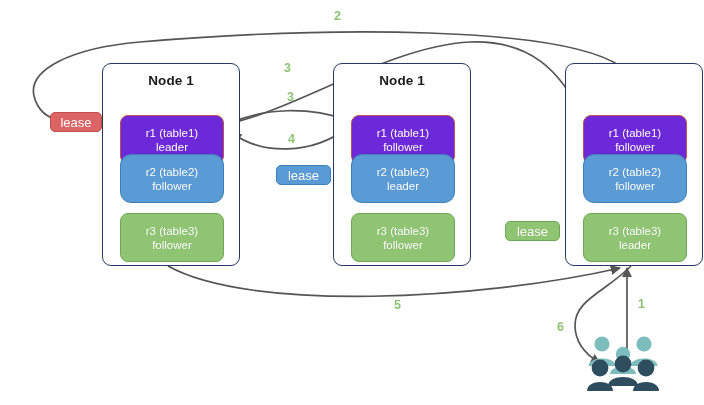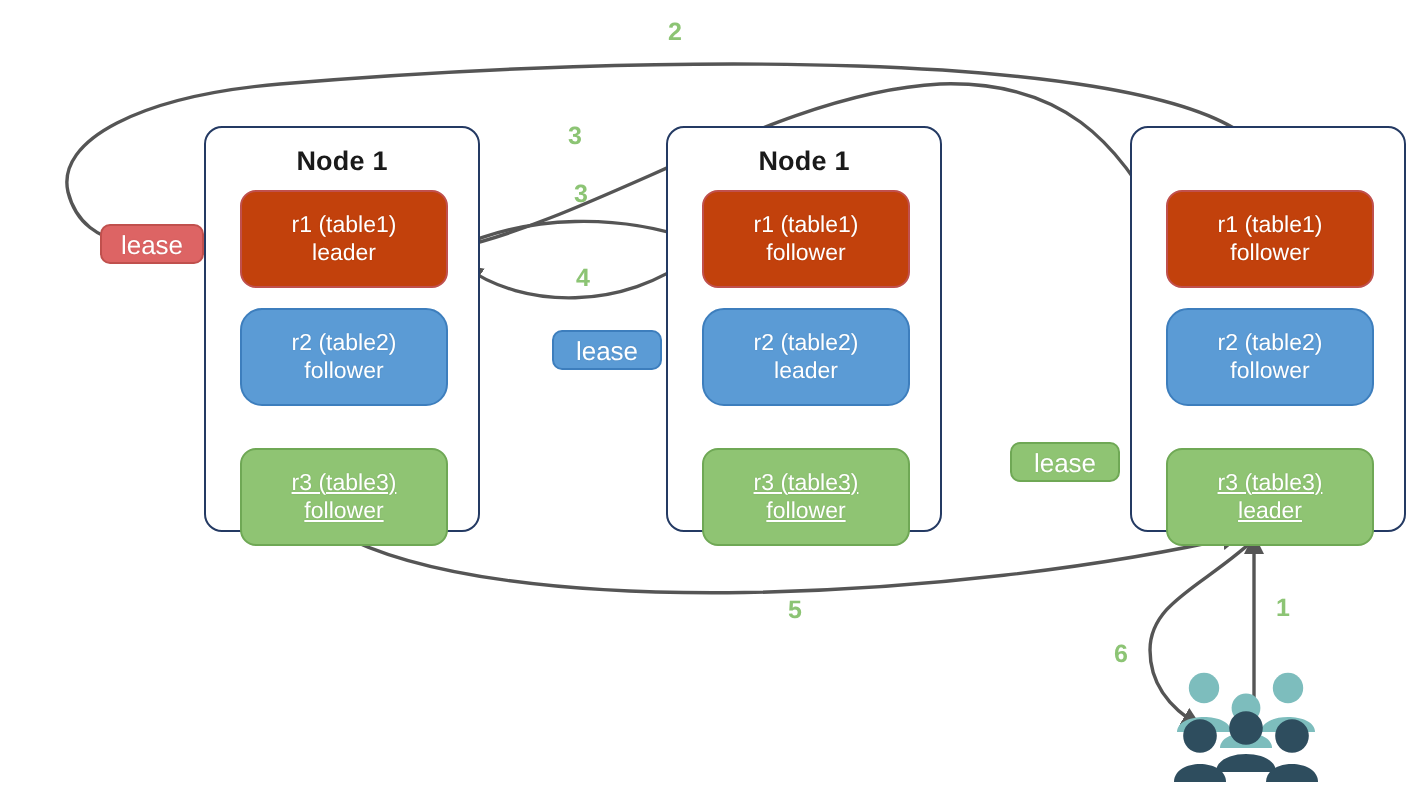--- a/index.html
+++ b/index.html
@@ -59,27 +59,27 @@
     flex-direction: column;
     align-items: center;
     justify-content: center;
     color: #ffffff;
     font-size: 11.5px;
     line-height: 14px;
     text-align: center;
     text-shadow: 0 0 1px rgba(0,0,0,.10);
   }
   .replica .l1, .replica .l2 { display: block; }
-  .r-red   { background: #c2410c; border: 1.4px solid #c0504d; }
+  .r-red   { background: #6d28d9; border: 1.4px solid #c0504d; margin-top: 20px; }
   .r-blue  { background: #5b9bd5; border: 1.4px solid #3d7ebd; }
   .r-green { background: #8fc473; border: 1.4px solid #6fa855; }
 
   .slot1 { top: 31px; }
   .slot2 { top: 90px; border-radius: 11px; }
-  .slot3 { top: 160px; text-decoration: underline; }
+  .slot3 { top: 149px; }
 
   
   .lease {
     position: absolute;
     box-sizing: border-box;
     border-radius: 5px;
     display: flex;
     align-items: center;
     justify-content: center;
     color: #ffffff;

